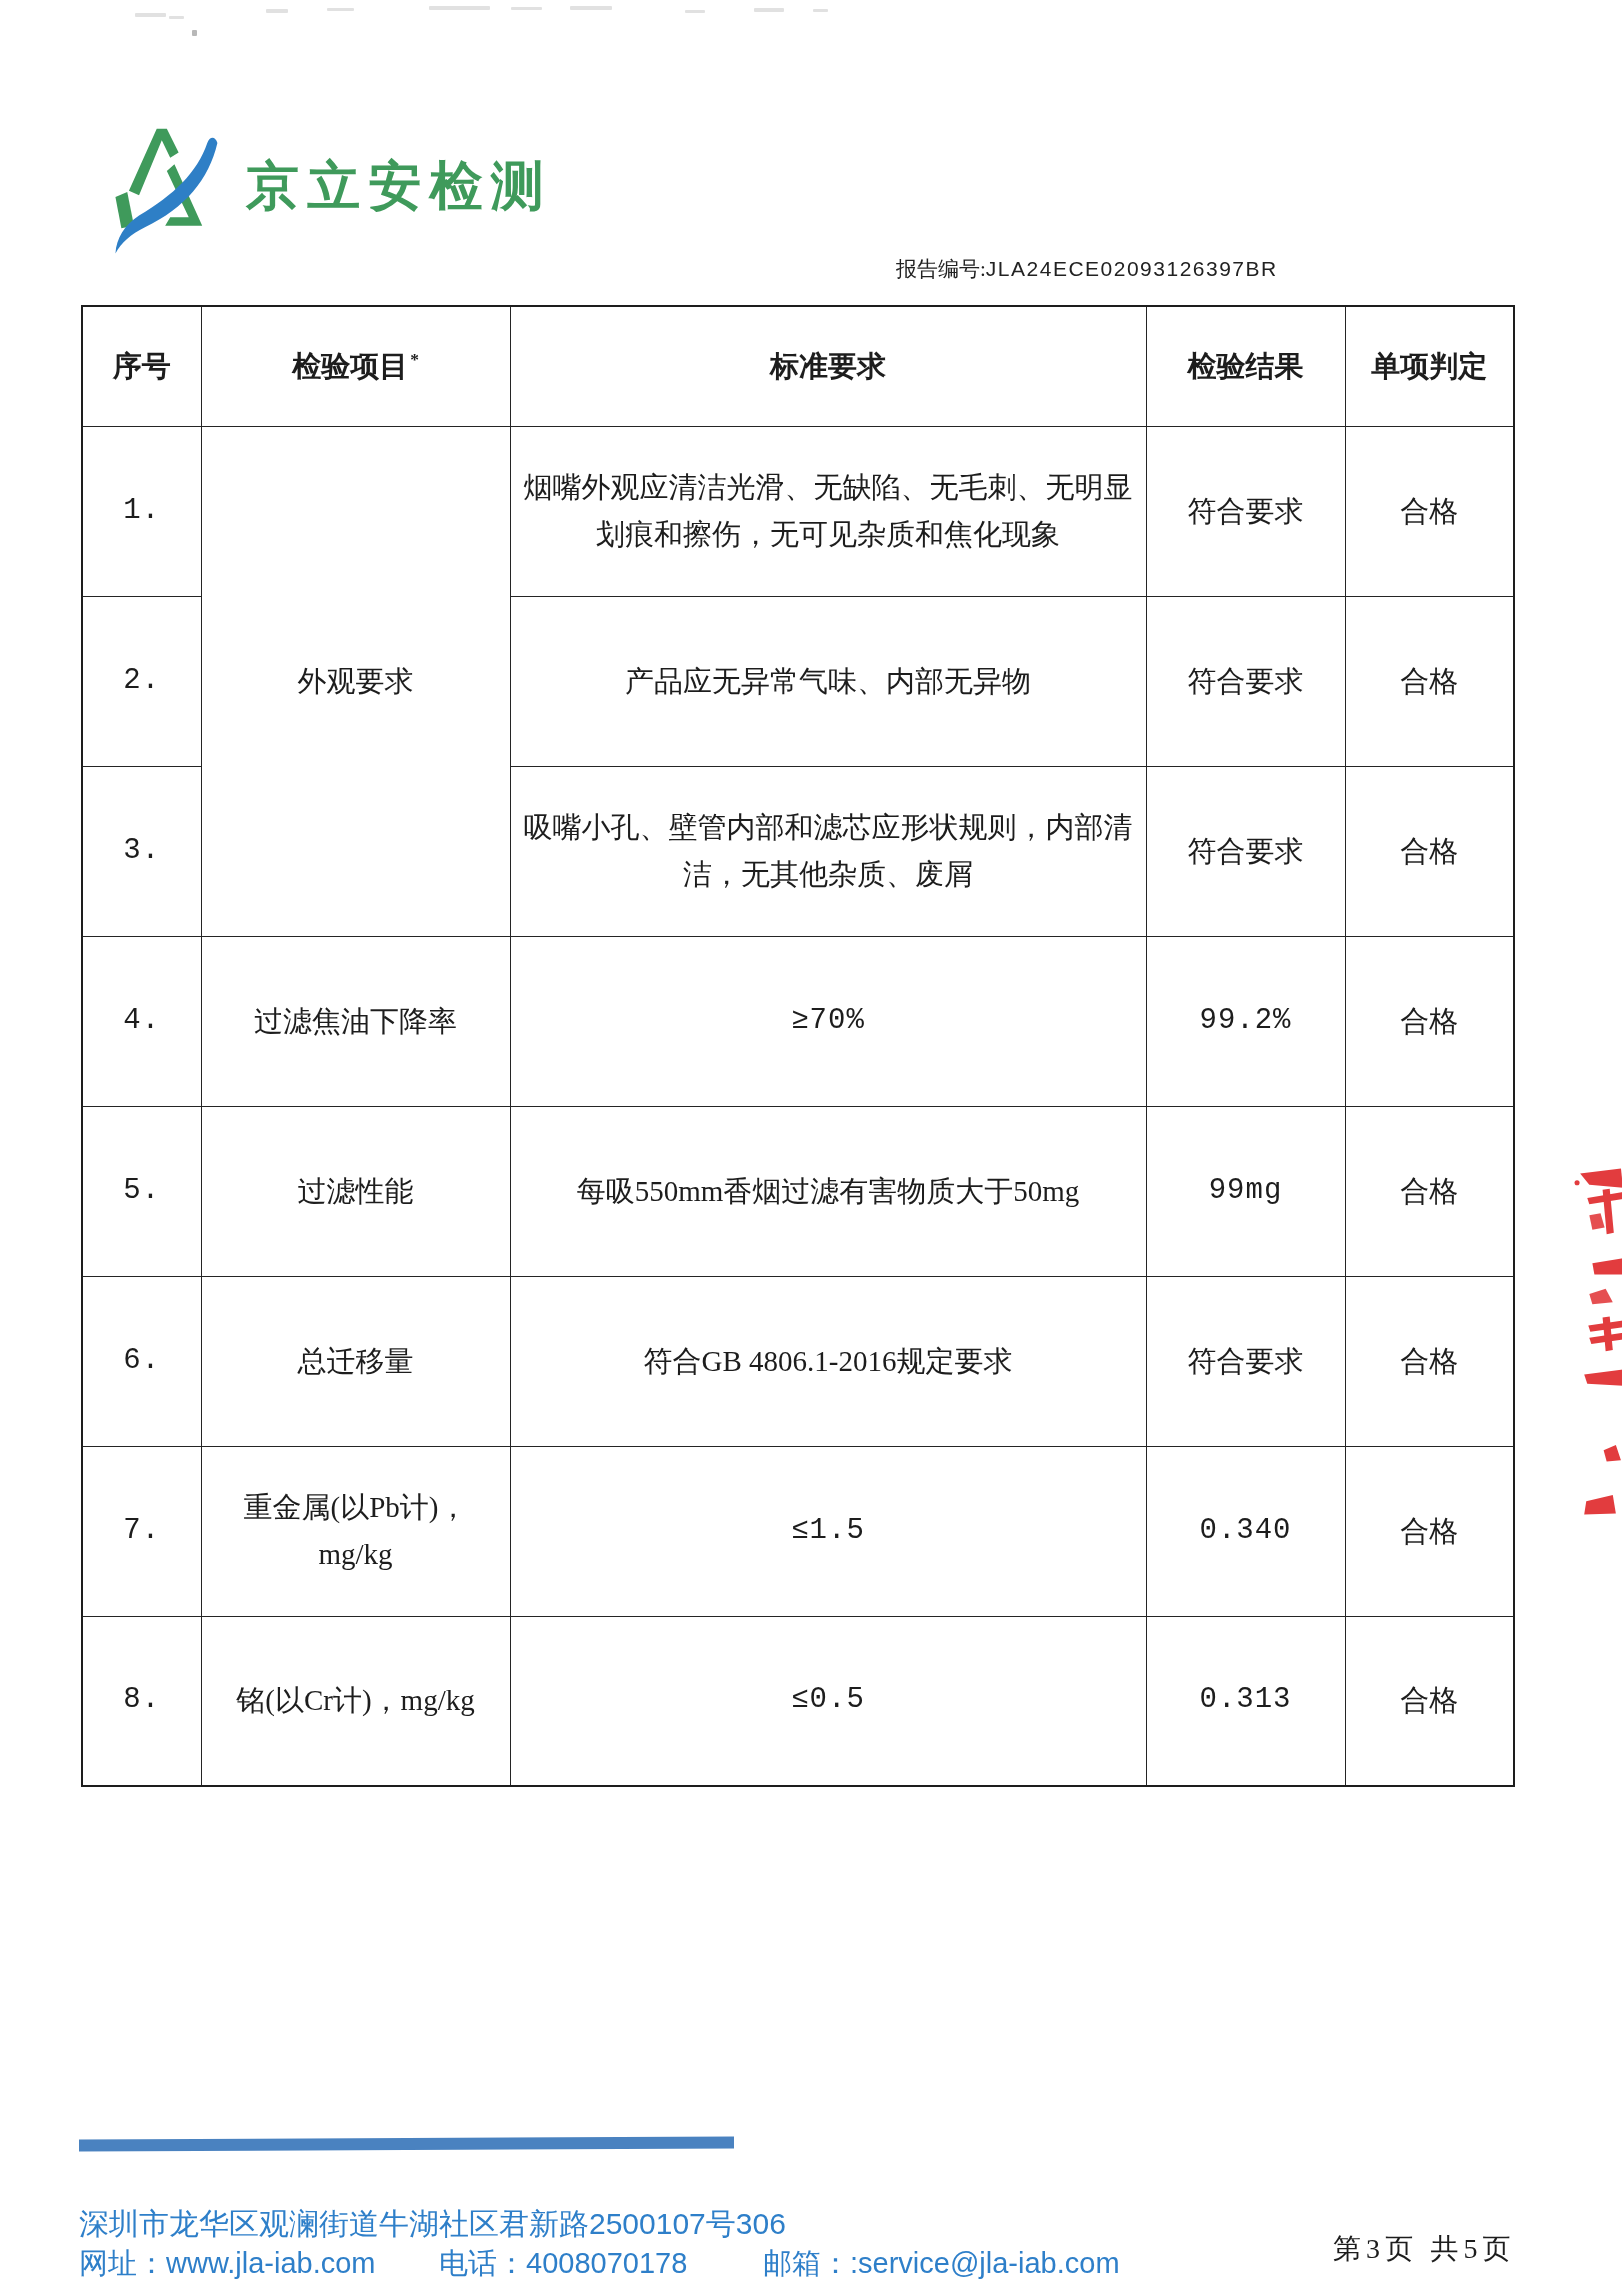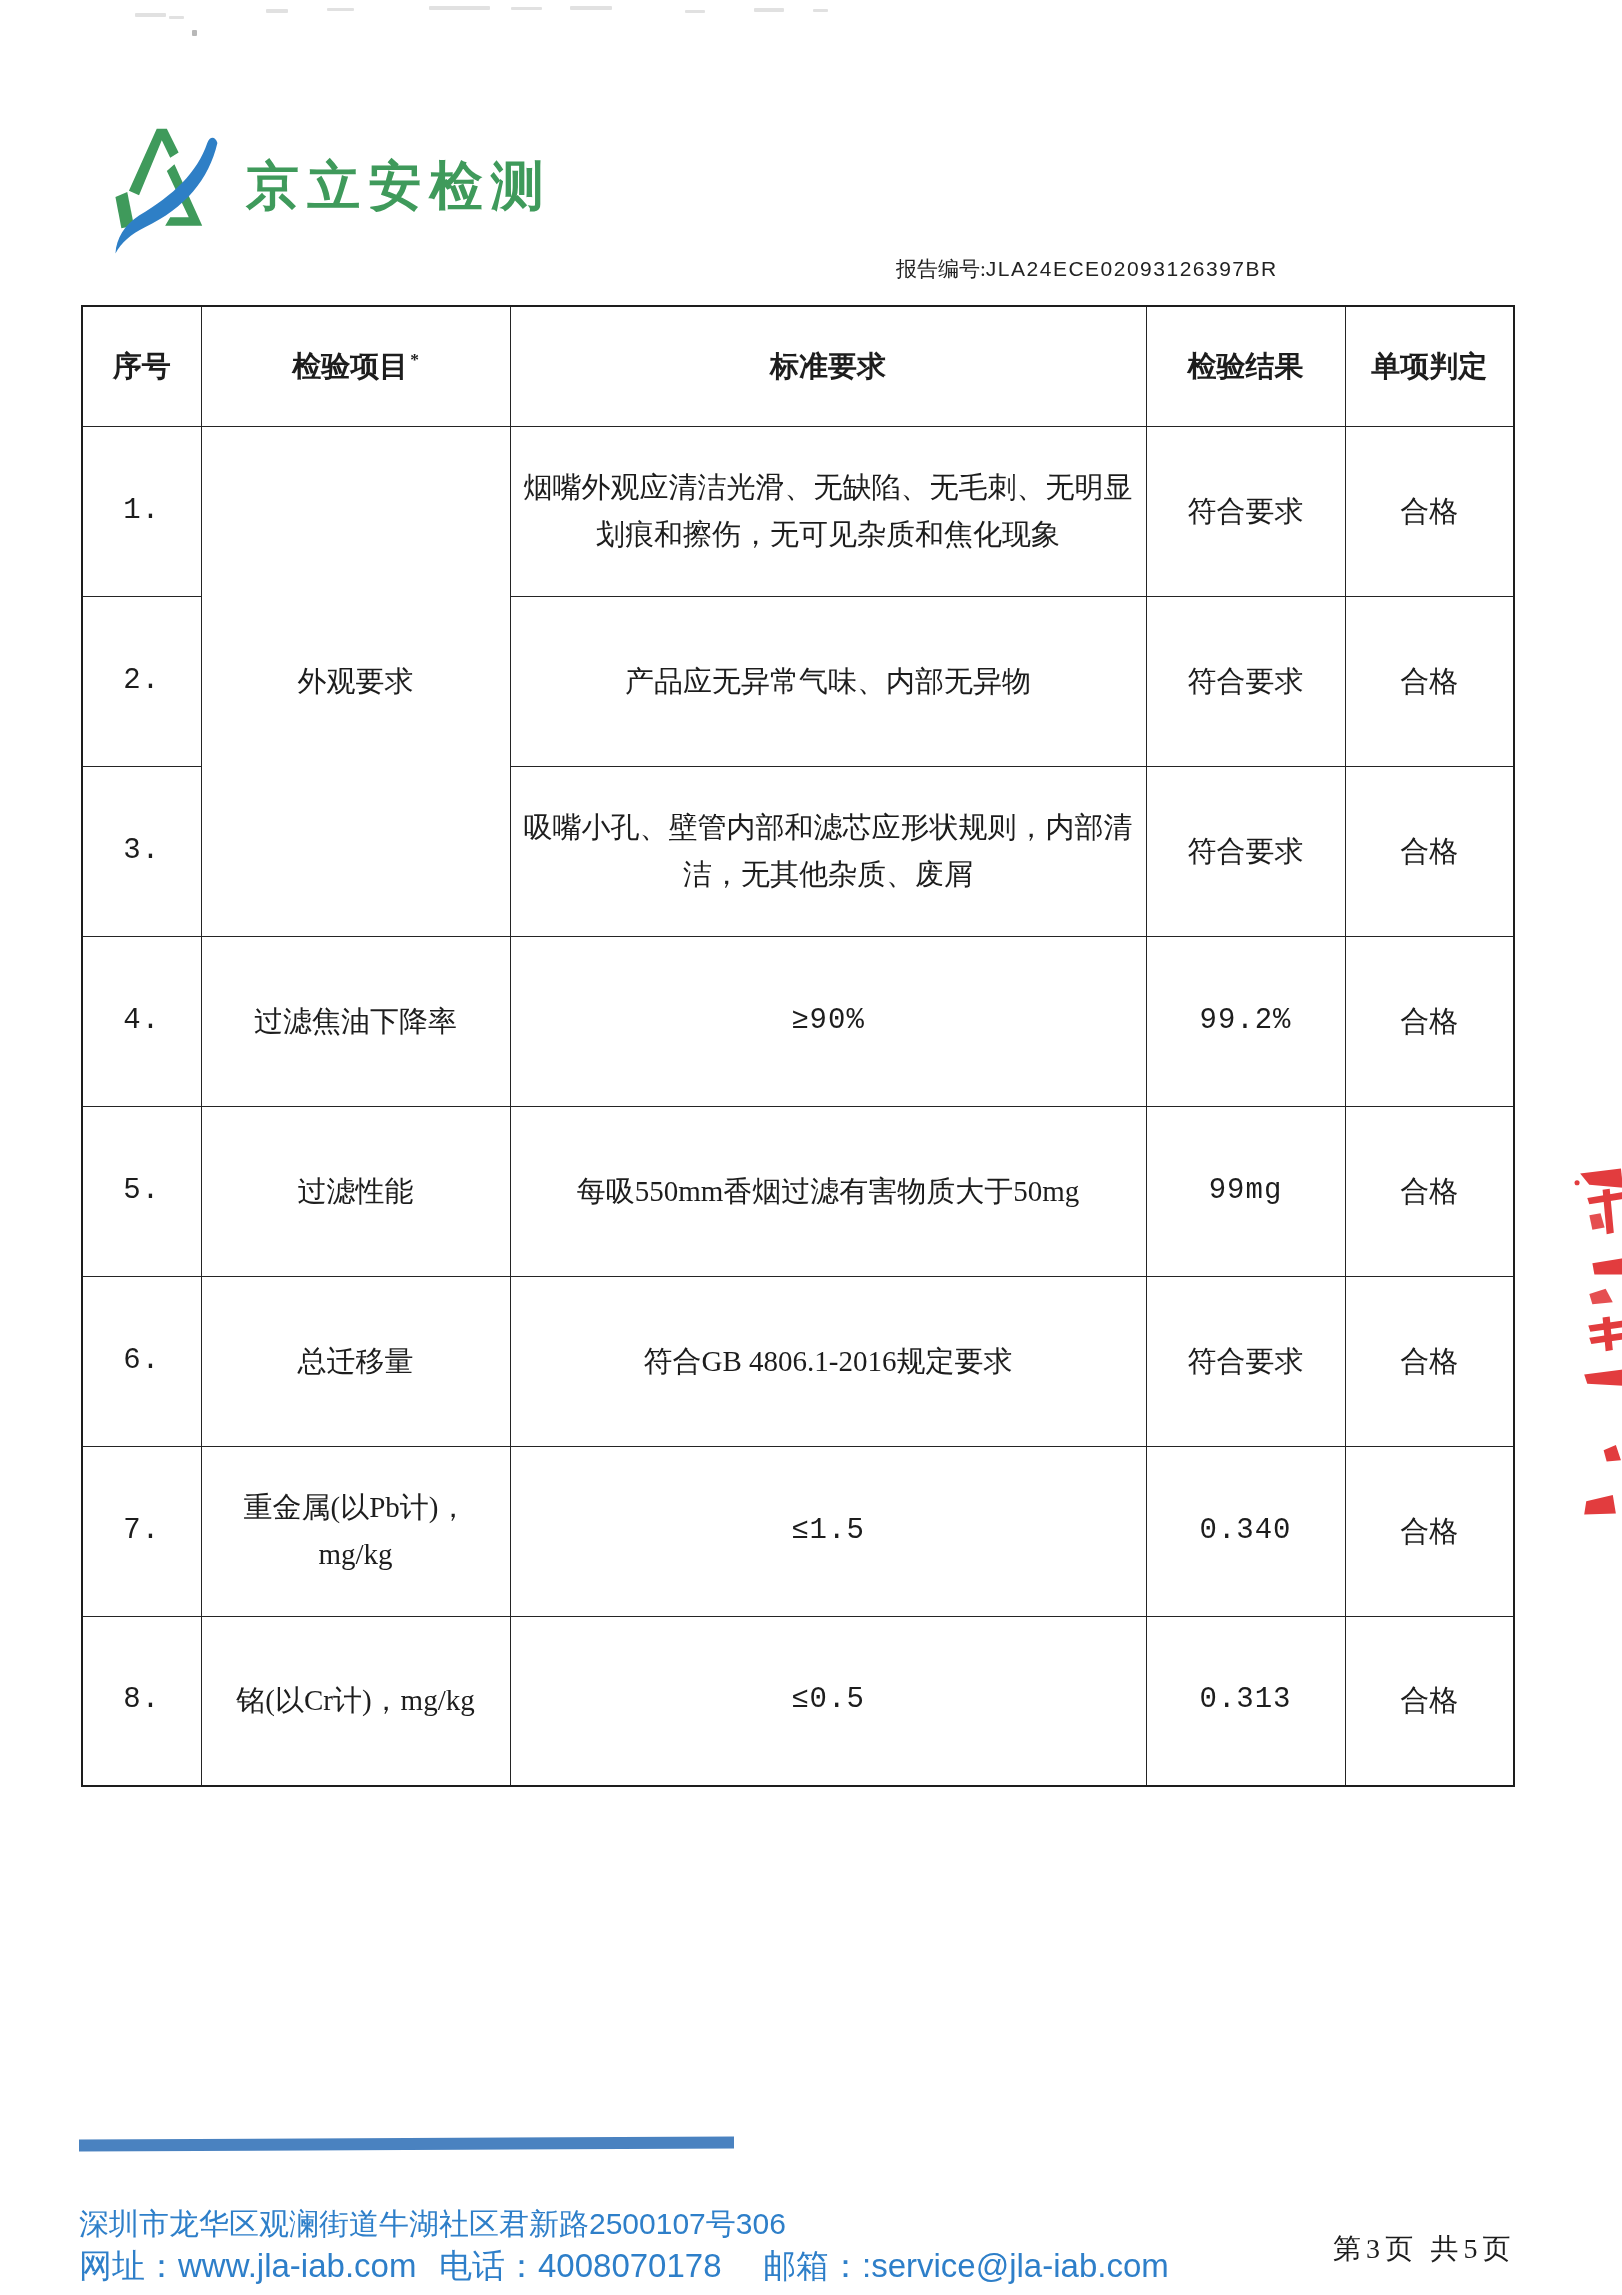--- a/index.html
+++ b/index.html
@@ -36,21 +36,21 @@
   
   .stamp{position:absolute;left:1574px;top:1166px;width:49px;height:358px;}
 
   
   .blue-bar{position:absolute;left:79px;top:2138px;width:655px;height:11.8px;
             background:#4a82c0;transform:rotate(-0.25deg);}
   .f-blue{position:absolute;color:#2e7fc9;font-family:"Liberation Sans","DejaVu Sans",sans-serif;
           white-space:nowrap;}
   .f-line1{left:79px;top:2169px;font-size:31px;}
   .f-line2{left:79px;top:2204px;font-size:30px;}
-  .f-line3{top:2244px;font-size:33px;}
+  .f-line3{top:2244px;font-size:29px;}
   .f-web{left:79px;}
   .f-phone{left:439px;}
   .f-mail{left:751px;margin-left:12px;}
   .page-info{position:absolute;left:1333px;top:2230px;font-size:28px;color:#1d1d1d;
              letter-spacing:5.1px;white-space:nowrap;}
 </style>
 </head>
 <body>
 
 <div class="page">
@@ -122,21 +122,21 @@
         </tr>
         <tr>
           <td class="c-no latin">3.</td>
           <td class="c-req">吸嘴小孔、壁管内部和滤芯应形状规则，内部清洁，无其他杂质、废屑</td>
           <td class="c-res">符合要求</td>
           <td class="c-ver">合格</td>
         </tr>
         <tr>
           <td class="c-no latin">4.</td>
           <td class="c-item">过滤焦油下降率</td>
-          <td class="c-req latin">≥90%</td>
+          <td class="c-req latin">≥70%</td>
           <td class="c-res latin">99.2%</td>
           <td class="c-ver">合格</td>
         </tr>
         <tr>
           <td class="c-no latin">5.</td>
           <td class="c-item">过滤性能</td>
           <td class="c-req">每吸550mm香烟过滤有害物质大于50mg</td>
           <td class="c-res latin">99mg</td>
           <td class="c-ver">合格</td>
         </tr>

